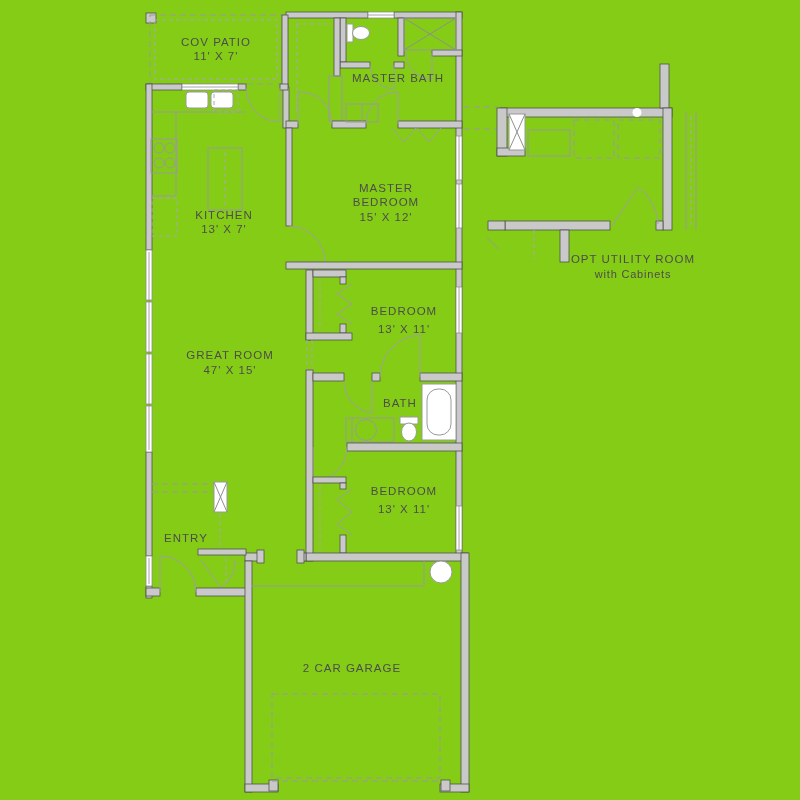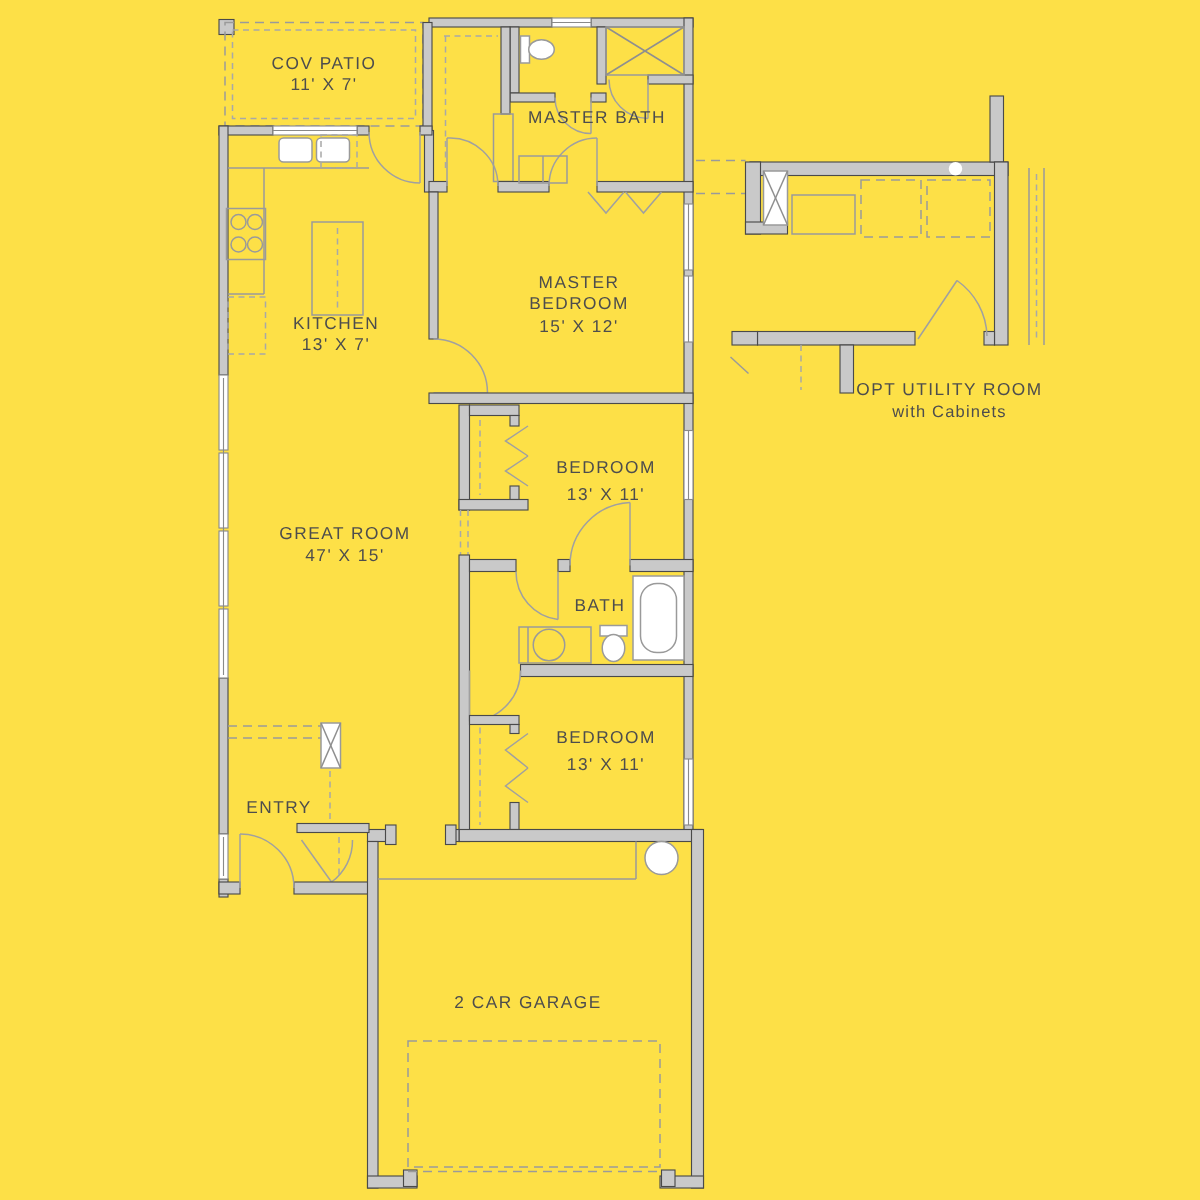--- a/index.html
+++ b/index.html
@@ -1,16 +1,16 @@
 <!DOCTYPE html>
 <html><head>
 <meta charset="utf-8">
 <style>
   html,body{margin:0;padding:0;background:#ffffff;}
-  .stage{width:800px;height:800px;position:relative;background:#fde047;}
+  .stage{width:800px;height:800px;position:relative;background:#84cc16;}
   svg{display:block;}
   .wall{fill:#c9c9c9;stroke:#4a4a4a;stroke-width:.75;}
   .thin{fill:none;stroke:#9a9a9a;stroke-width:1;}
   .thin-f{fill:#ffffff;stroke:#9a9a9a;stroke-width:1;}
   .dash{fill:none;stroke:#9a9a9a;stroke-width:1;stroke-dasharray:6 4;}
   .dash2{fill:none;stroke:#a8a8a8;stroke-width:1;stroke-dasharray:4 3;}
   .arc{fill:none;stroke:#a0a0a0;stroke-width:1;}
   .win{fill:#ffffff;stroke:#8a8a8a;stroke-width:.75;}
   .winline{fill:none;stroke:#8a8a8a;stroke-width:.75;}
   .xline{fill:none;stroke:#8f8f8f;stroke-width:1;}

